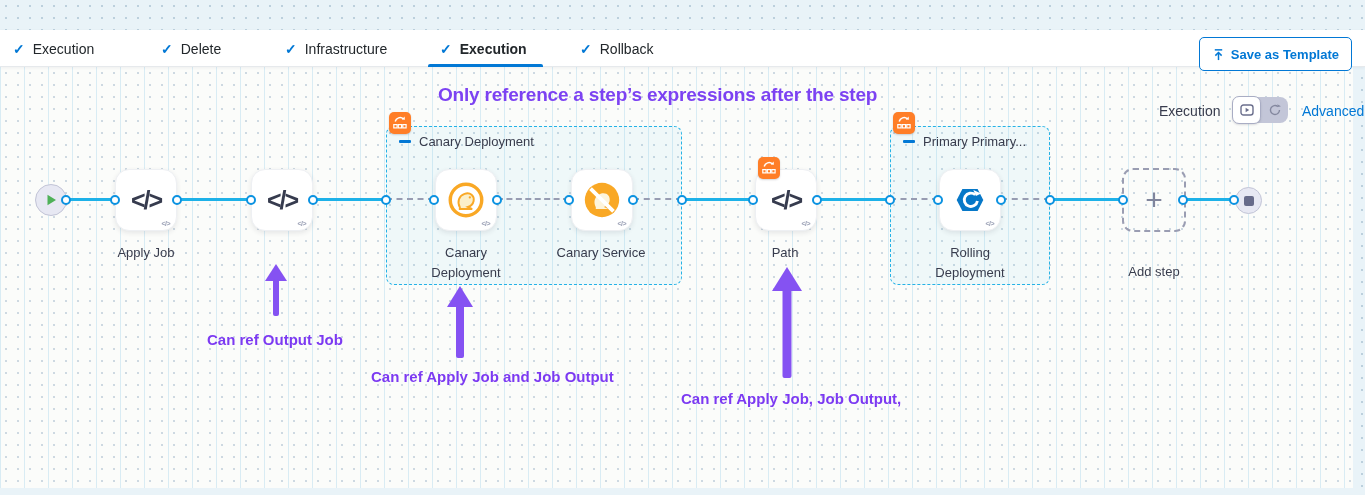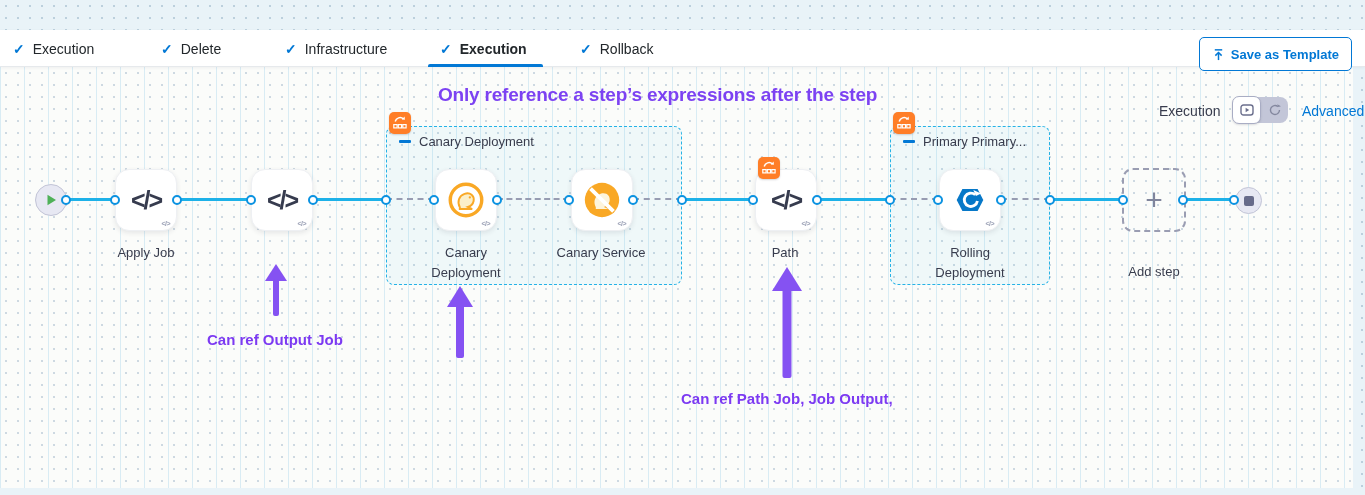--- a/index.html
+++ b/index.html
@@ -321,23 +321,24 @@
     <div class="arrow" style="left:276px; top:197px;">
       <div class="head" style="top:0; border-left:11px solid transparent; border-right:11px solid transparent; border-bottom:17px solid #8552f2;"></div>
       <div class="shaft" style="top:15px; width:6px; height:37px;"></div>
     </div>
     <div class="ann-text" style="left:207px; top:264px;">Can ref Output Job</div>
 
     <div class="arrow" style="left:460px; top:219px;">
       <div class="head" style="top:0; border-left:13px solid transparent; border-right:13px solid transparent; border-bottom:21px solid #8552f2;"></div>
       <div class="shaft" style="top:19px; width:8px; height:53px;"></div>
     </div>
+    <div class="ann-text" style="left:371px; top:301px;">Can ref Apply Job and Job Output</div>
 
     <div class="arrow" style="left:787px; top:200px;">
       <div class="head" style="top:0; border-left:15px solid transparent; border-right:15px solid transparent; border-bottom:24px solid #8552f2;"></div>
       <div class="shaft" style="top:22px; width:9px; height:89px;"></div>
     </div>
     <div class="ann-text" style="left:681px; top:323px;">
-      <div>Can ref Path Job, Job Output,</div>
+      <div>Can ref Apply Job, Job Output,</div>
     </div>
 
   </div>
 </div>
 
 </body></html>

